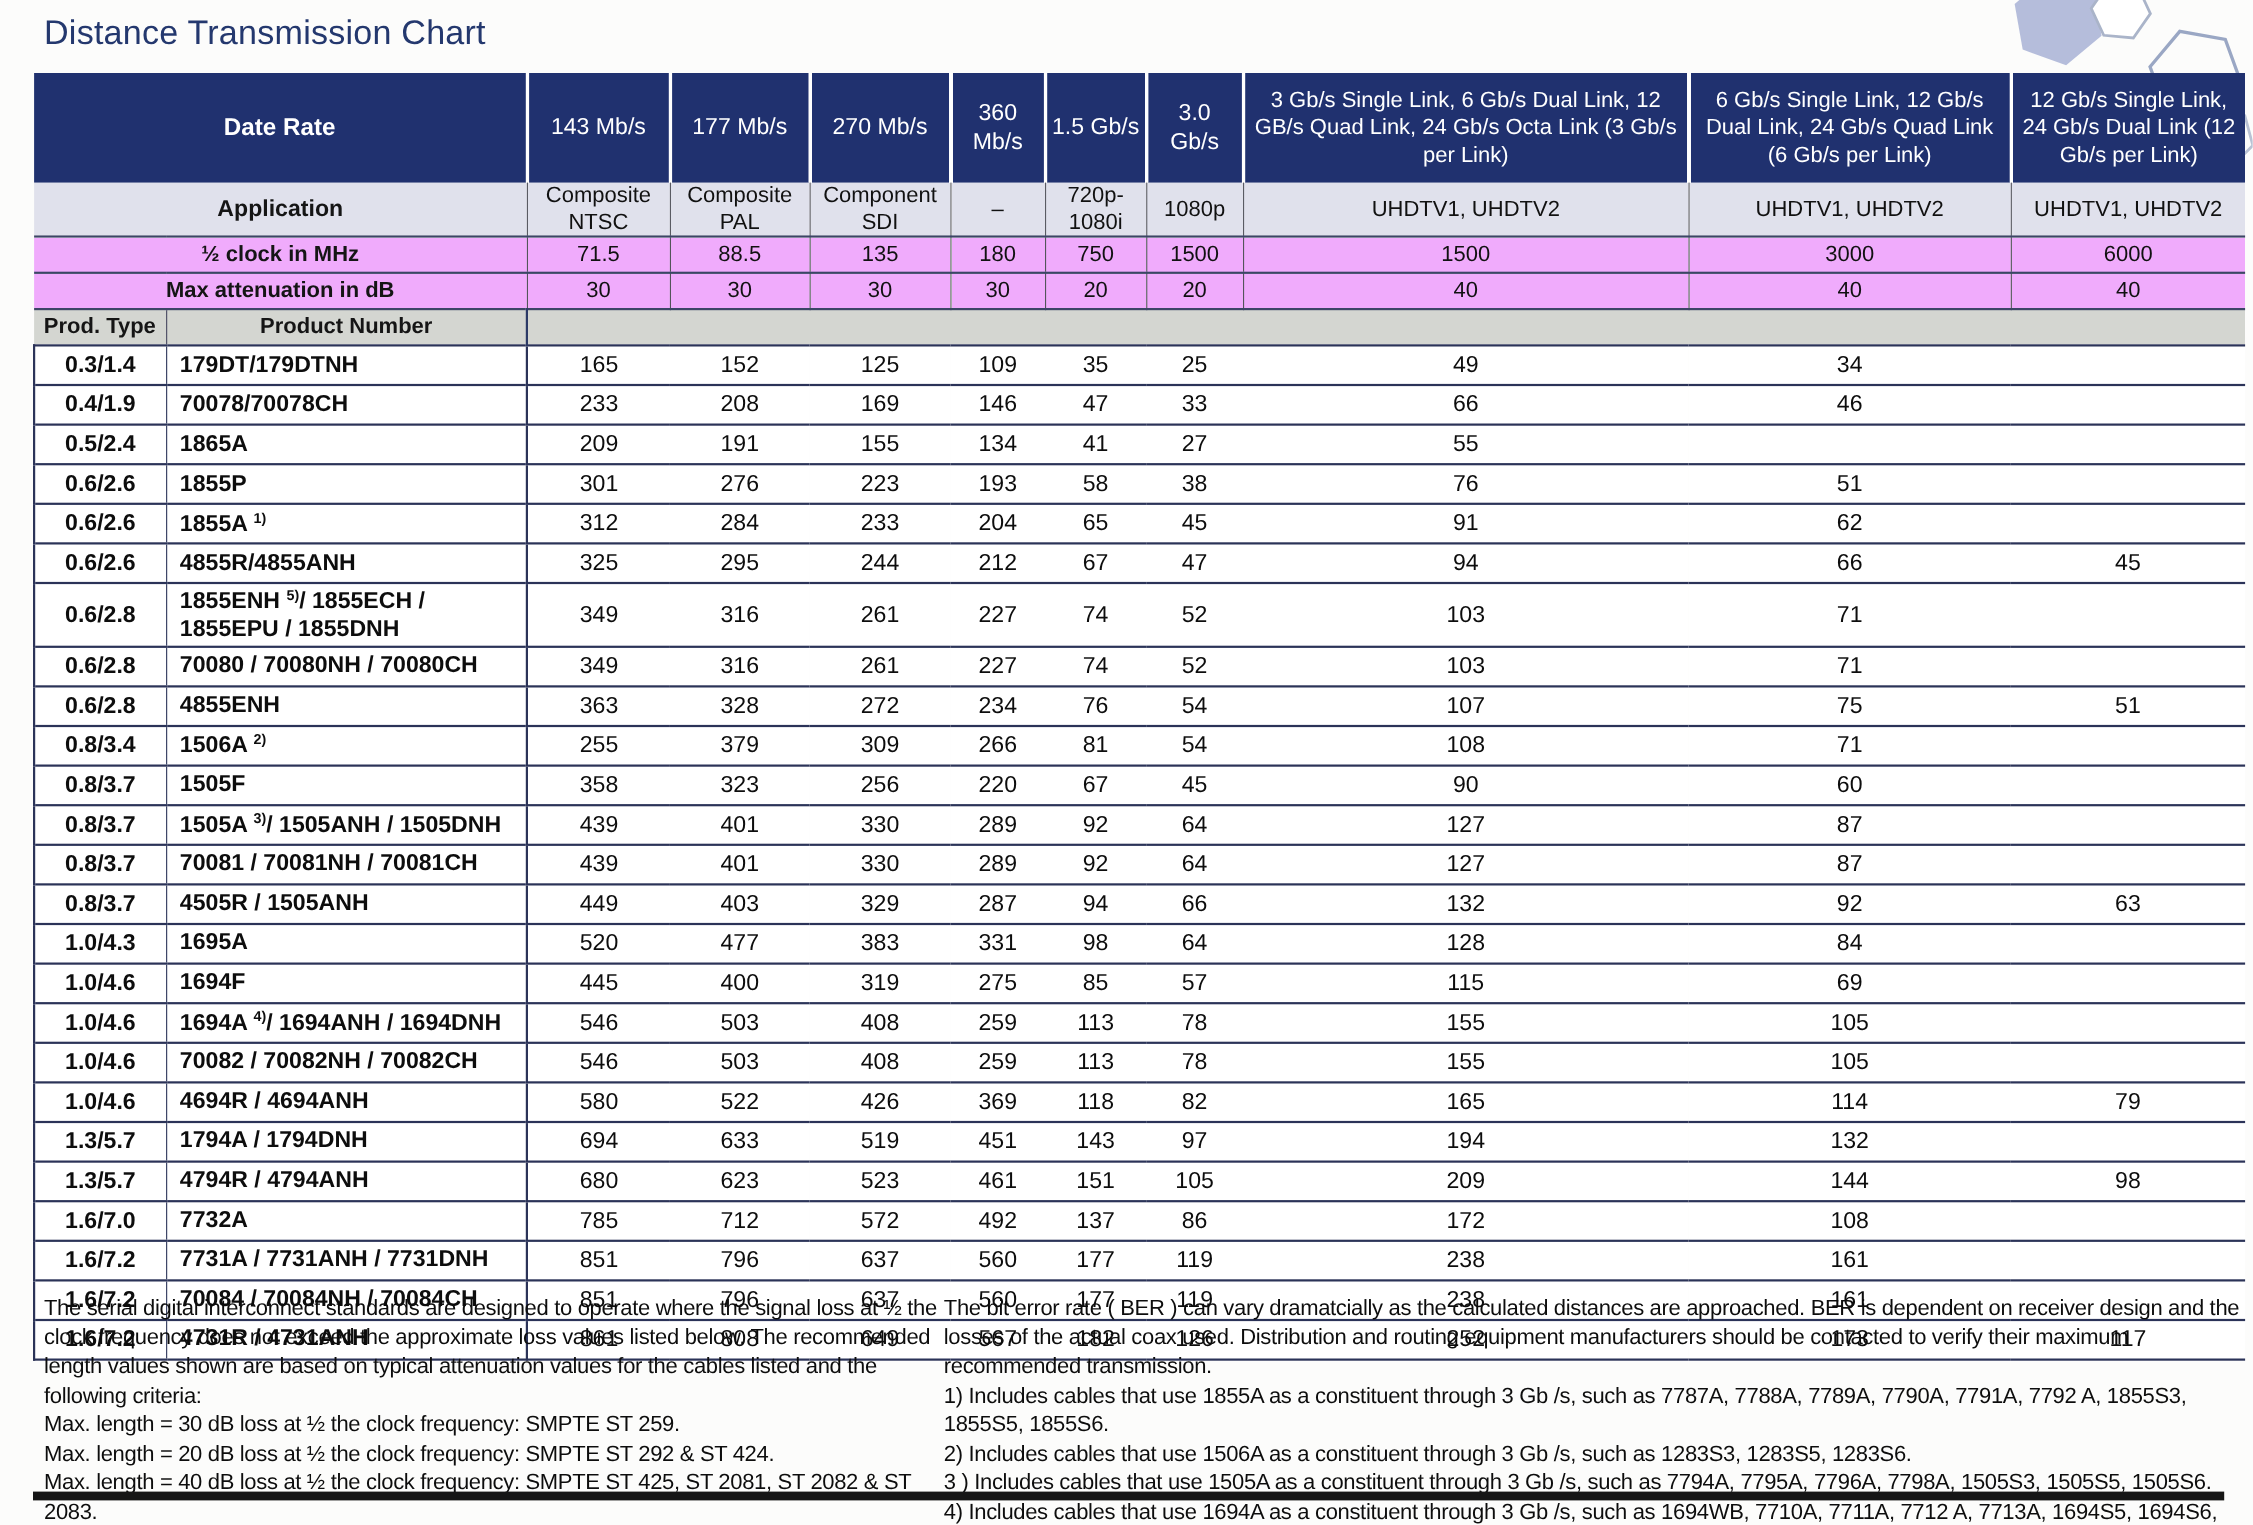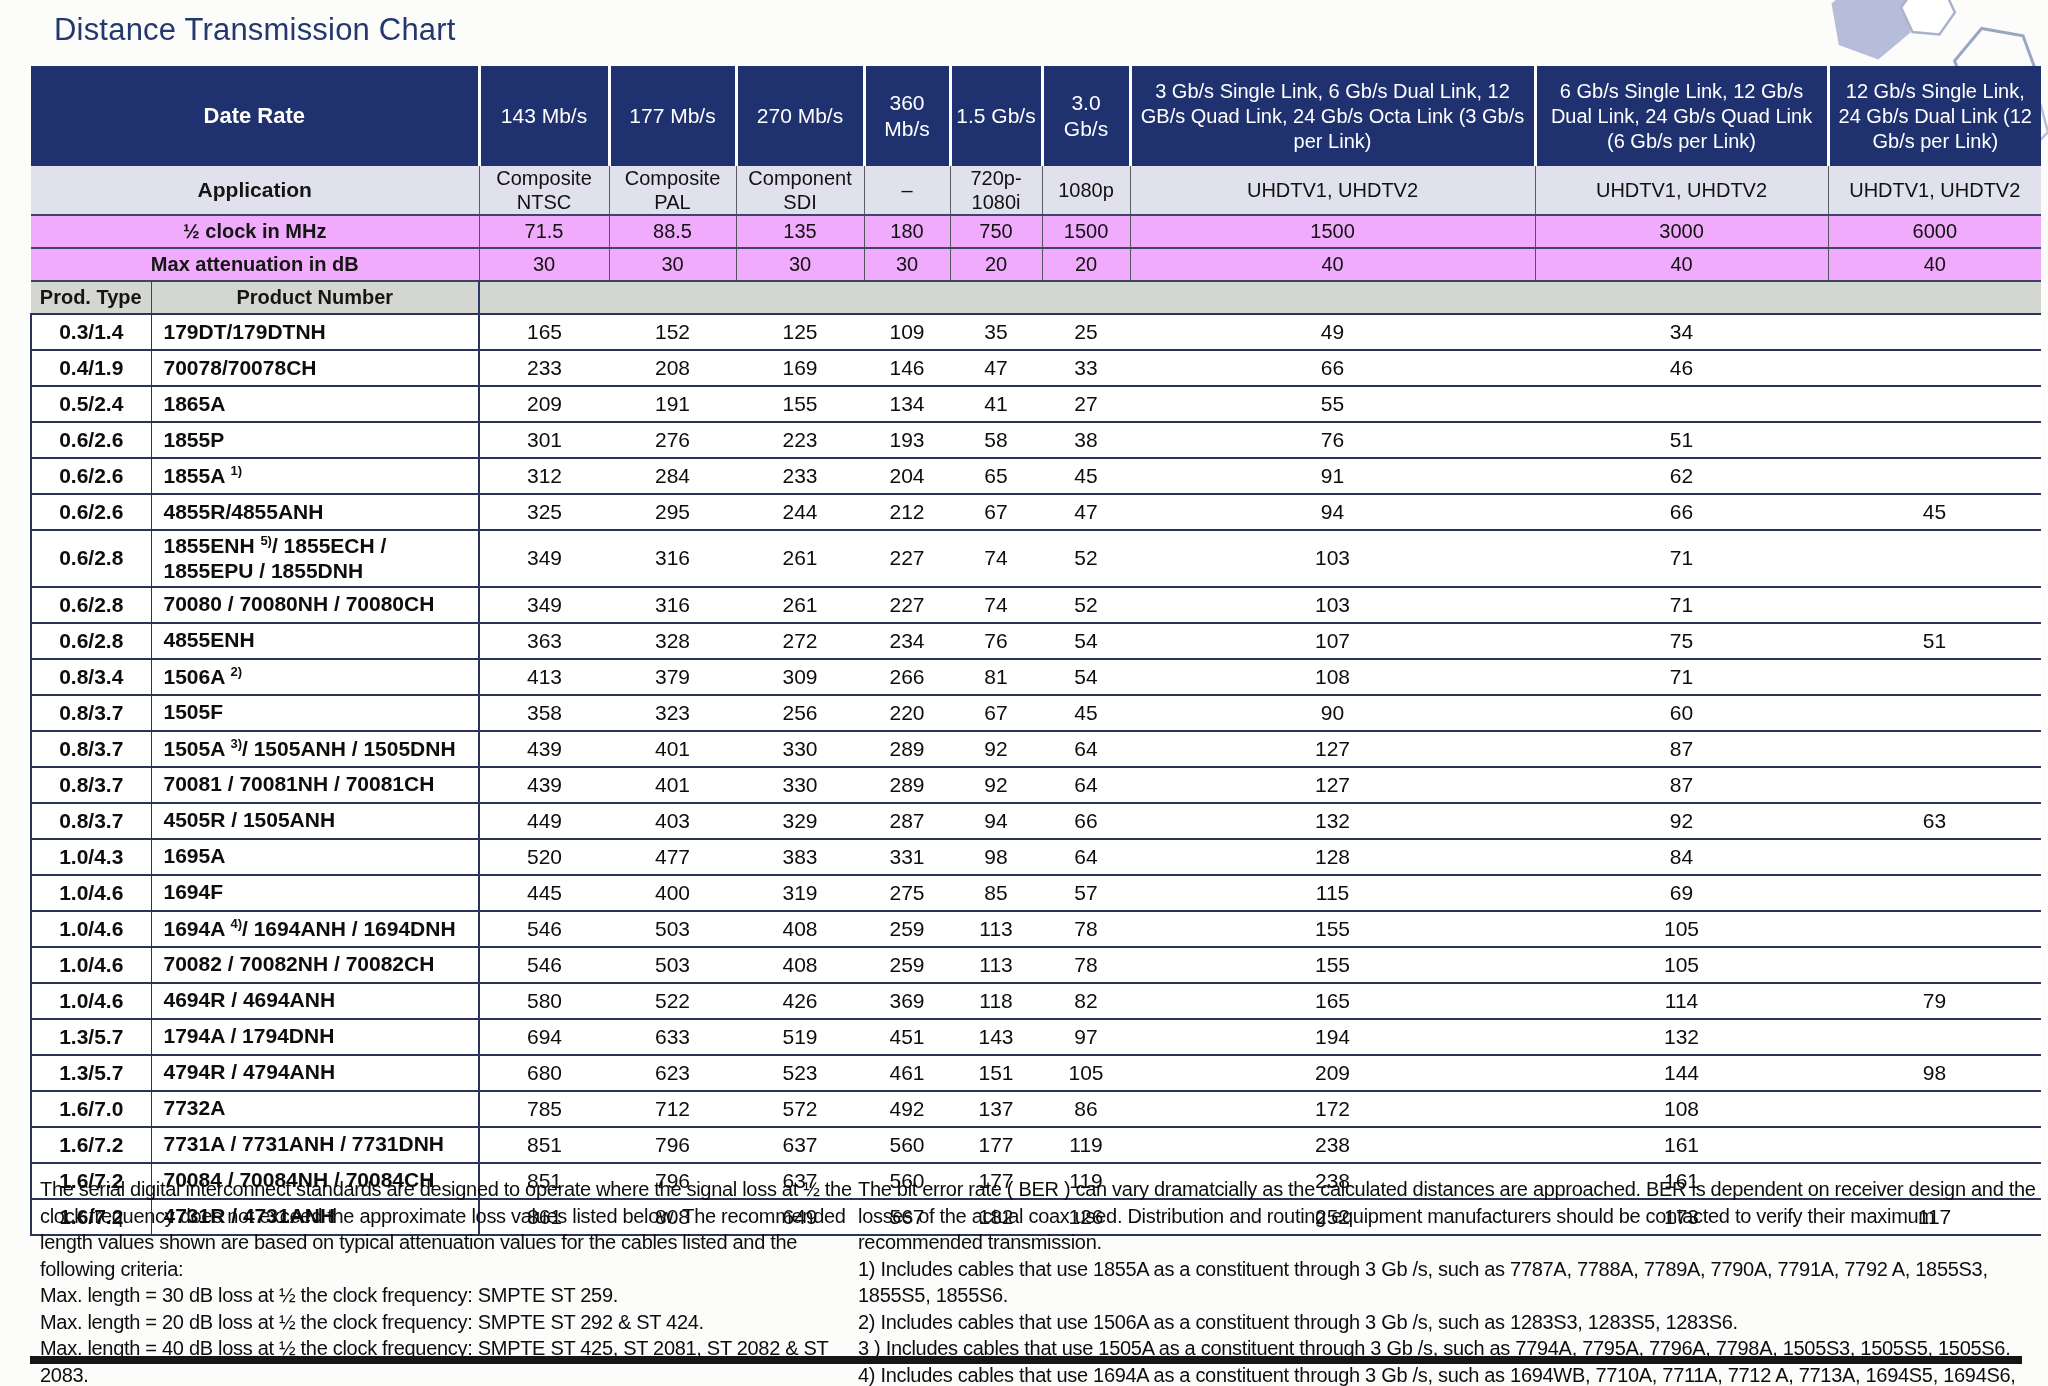--- a/index.html
+++ b/index.html
@@ -5,21 +5,21 @@
   html,body { margin:0; padding:0; }
   body {
     width:2048px; height:1386px;
     background:#fcfcfb;
     font-family:"Liberation Sans", sans-serif;
     color:#151515;
     position:relative;
     overflow:hidden;
   }
   .page-title {
-    position:absolute; left:54px; top:12px;
+    position:absolute; left:40px; top:12px;
     font-size:31px; letter-spacing:0.2px;
     color:#24386e;
   }
   .hex-decor { position:absolute; top:0; right:0; width:232px; height:170px; }
 
   table.dist {
     position:absolute; left:30px; top:66px;
     width:2010px; border-collapse:collapse; table-layout:fixed;
   }
   table.dist th, table.dist td { padding:0 4px; overflow:hidden; vertical-align:middle; text-align:center; }
@@ -260,21 +260,21 @@
         <td class="val">234</td>
         <td class="val">76</td>
         <td class="val">54</td>
         <td class="val">107</td>
         <td class="val">75</td>
         <td class="val">51</td>
       </tr>
       <tr>
         <td class="pt">0.8/3.4</td>
         <td class="pn">1506A <sup>2)</sup></td>
-        <td class="val">413</td>
+        <td class="val">255</td>
         <td class="val">379</td>
         <td class="val">309</td>
         <td class="val">266</td>
         <td class="val">81</td>
         <td class="val">54</td>
         <td class="val">108</td>
         <td class="val">71</td>
         <td class="val"></td>
       </tr>
       <tr>

